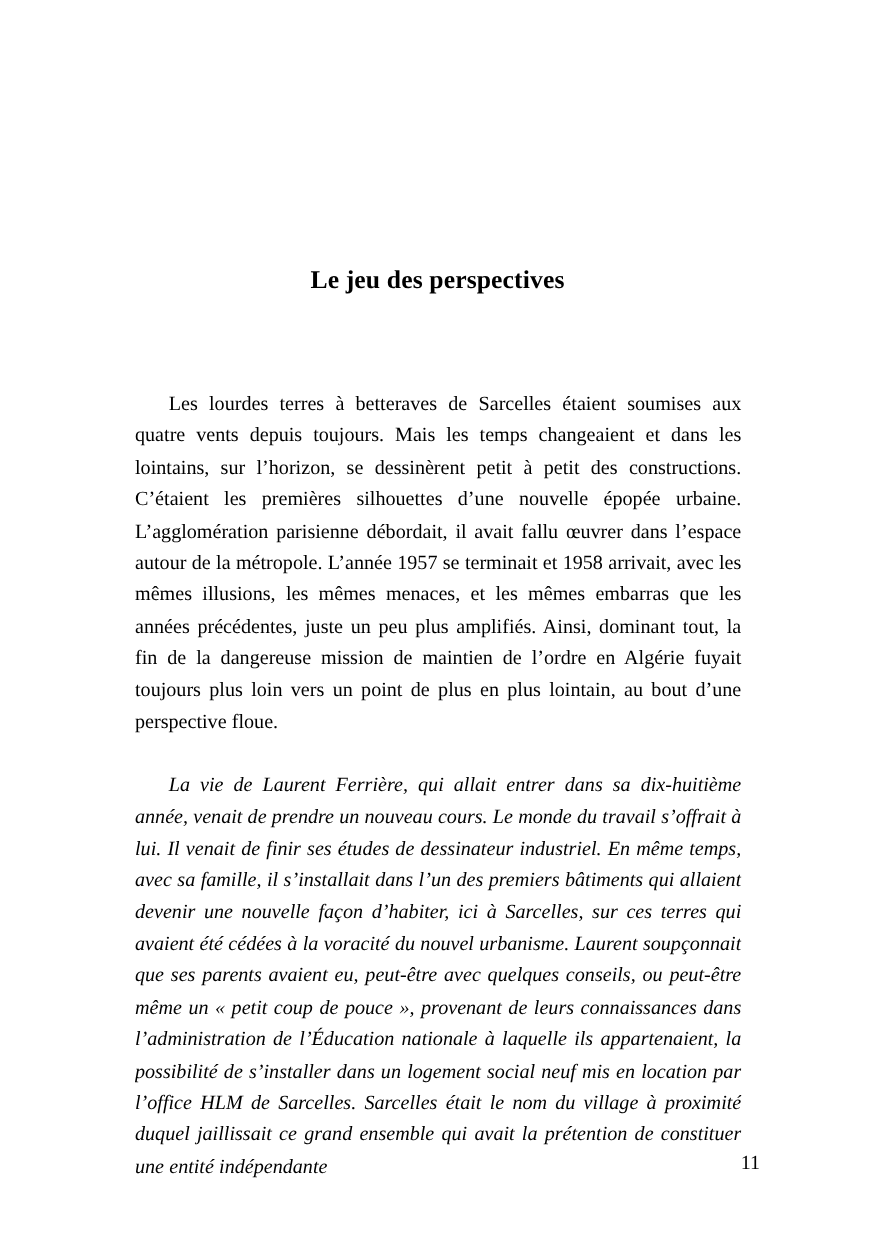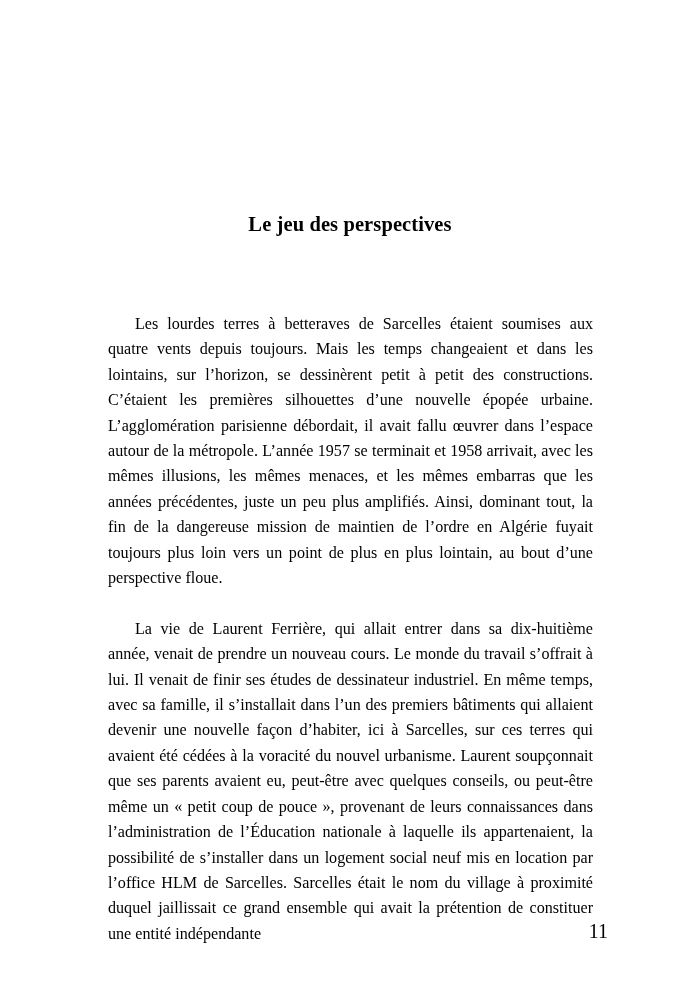--- a/index.html
+++ b/index.html
@@ -59,30 +59,31 @@
     word-spacing: 0.1px;
   }
 
   .para + .para {
     margin-top: 25.4px;
   }
 
   
   .para-clip {
     overflow: hidden;
+    font-style: italic;
   }
 
   
   .folio {
     position: absolute;
     left: 92px;
     top: 921px;
     width: 516px;
     text-align: right;
-    font-size: 20px;
+    font-size: 16px;
     line-height: 20px;
   }
 </style>
 </head>
 <body>
 
 <div class="page">
 
   <h1 class="chapter-title">Le jeu des perspectives</h1>
 

